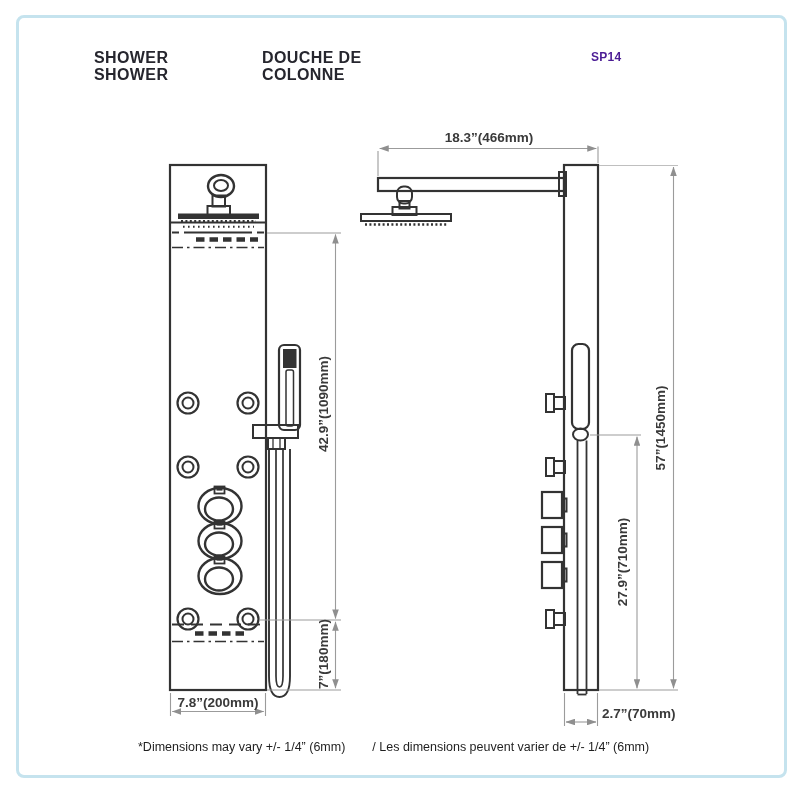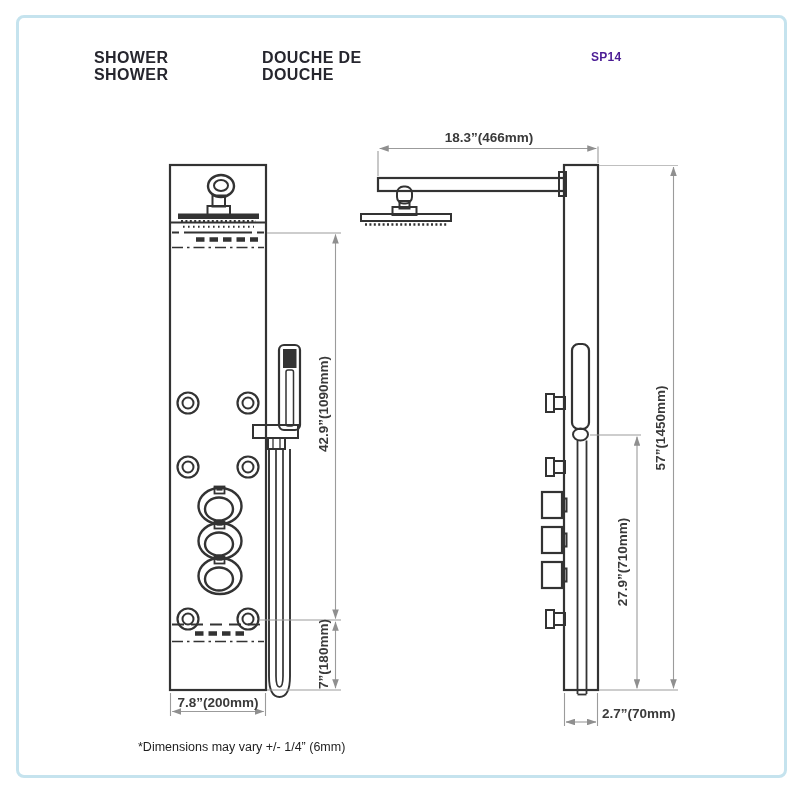--- a/index.html
+++ b/index.html
@@ -40,21 +40,21 @@
 
 <div class="frame"></div>
 
 <div class="brand brand-en">
   <div>SHOWER</div>
   <div>SHOWER</div>
 </div>
 
 <div class="brand brand-fr">
   <div>DOUCHE DE</div>
-  <div>DOUCHE</div>
+  <div>COLONNE</div>
 </div>
 
 <div class="model">SP14</div>
 
 <svg width="800" height="800" viewBox="0 0 800 800">
   <defs>
     <marker id="arr" viewBox="0 0 10 7" refX="9.6" refY="3.5" markerWidth="9.5" markerHeight="6.6" orient="auto-start-reverse" markerUnits="userSpaceOnUse">
       <path d="M0,0 L10,3.5 L0,7 Z" fill="#8f8f8f"></path>
     </marker>
   </defs>
@@ -233,13 +233,14 @@
 
     <line class="dim" x1="564.5" y1="693" x2="564.5" y2="726"></line>
     <line class="dim" x1="597.5" y1="693" x2="597.5" y2="726"></line>
     <line class="dim" x1="566" y1="722" x2="596" y2="722" marker-start="url(#arr)" marker-end="url(#arr)"></line>
     <text class="dimlabel" x="602" y="718" text-anchor="start" font-size="14">2.7”(70mm)</text>
   </g>
 </svg>
 
 <div class="footnote">
   <span>*Dimensions may vary +/- 1/4” (6mm)</span>
+  <span>/ Les dimensions peuvent varier de +/- 1/4” (6mm)</span>
 </div>
 
 </body></html>

